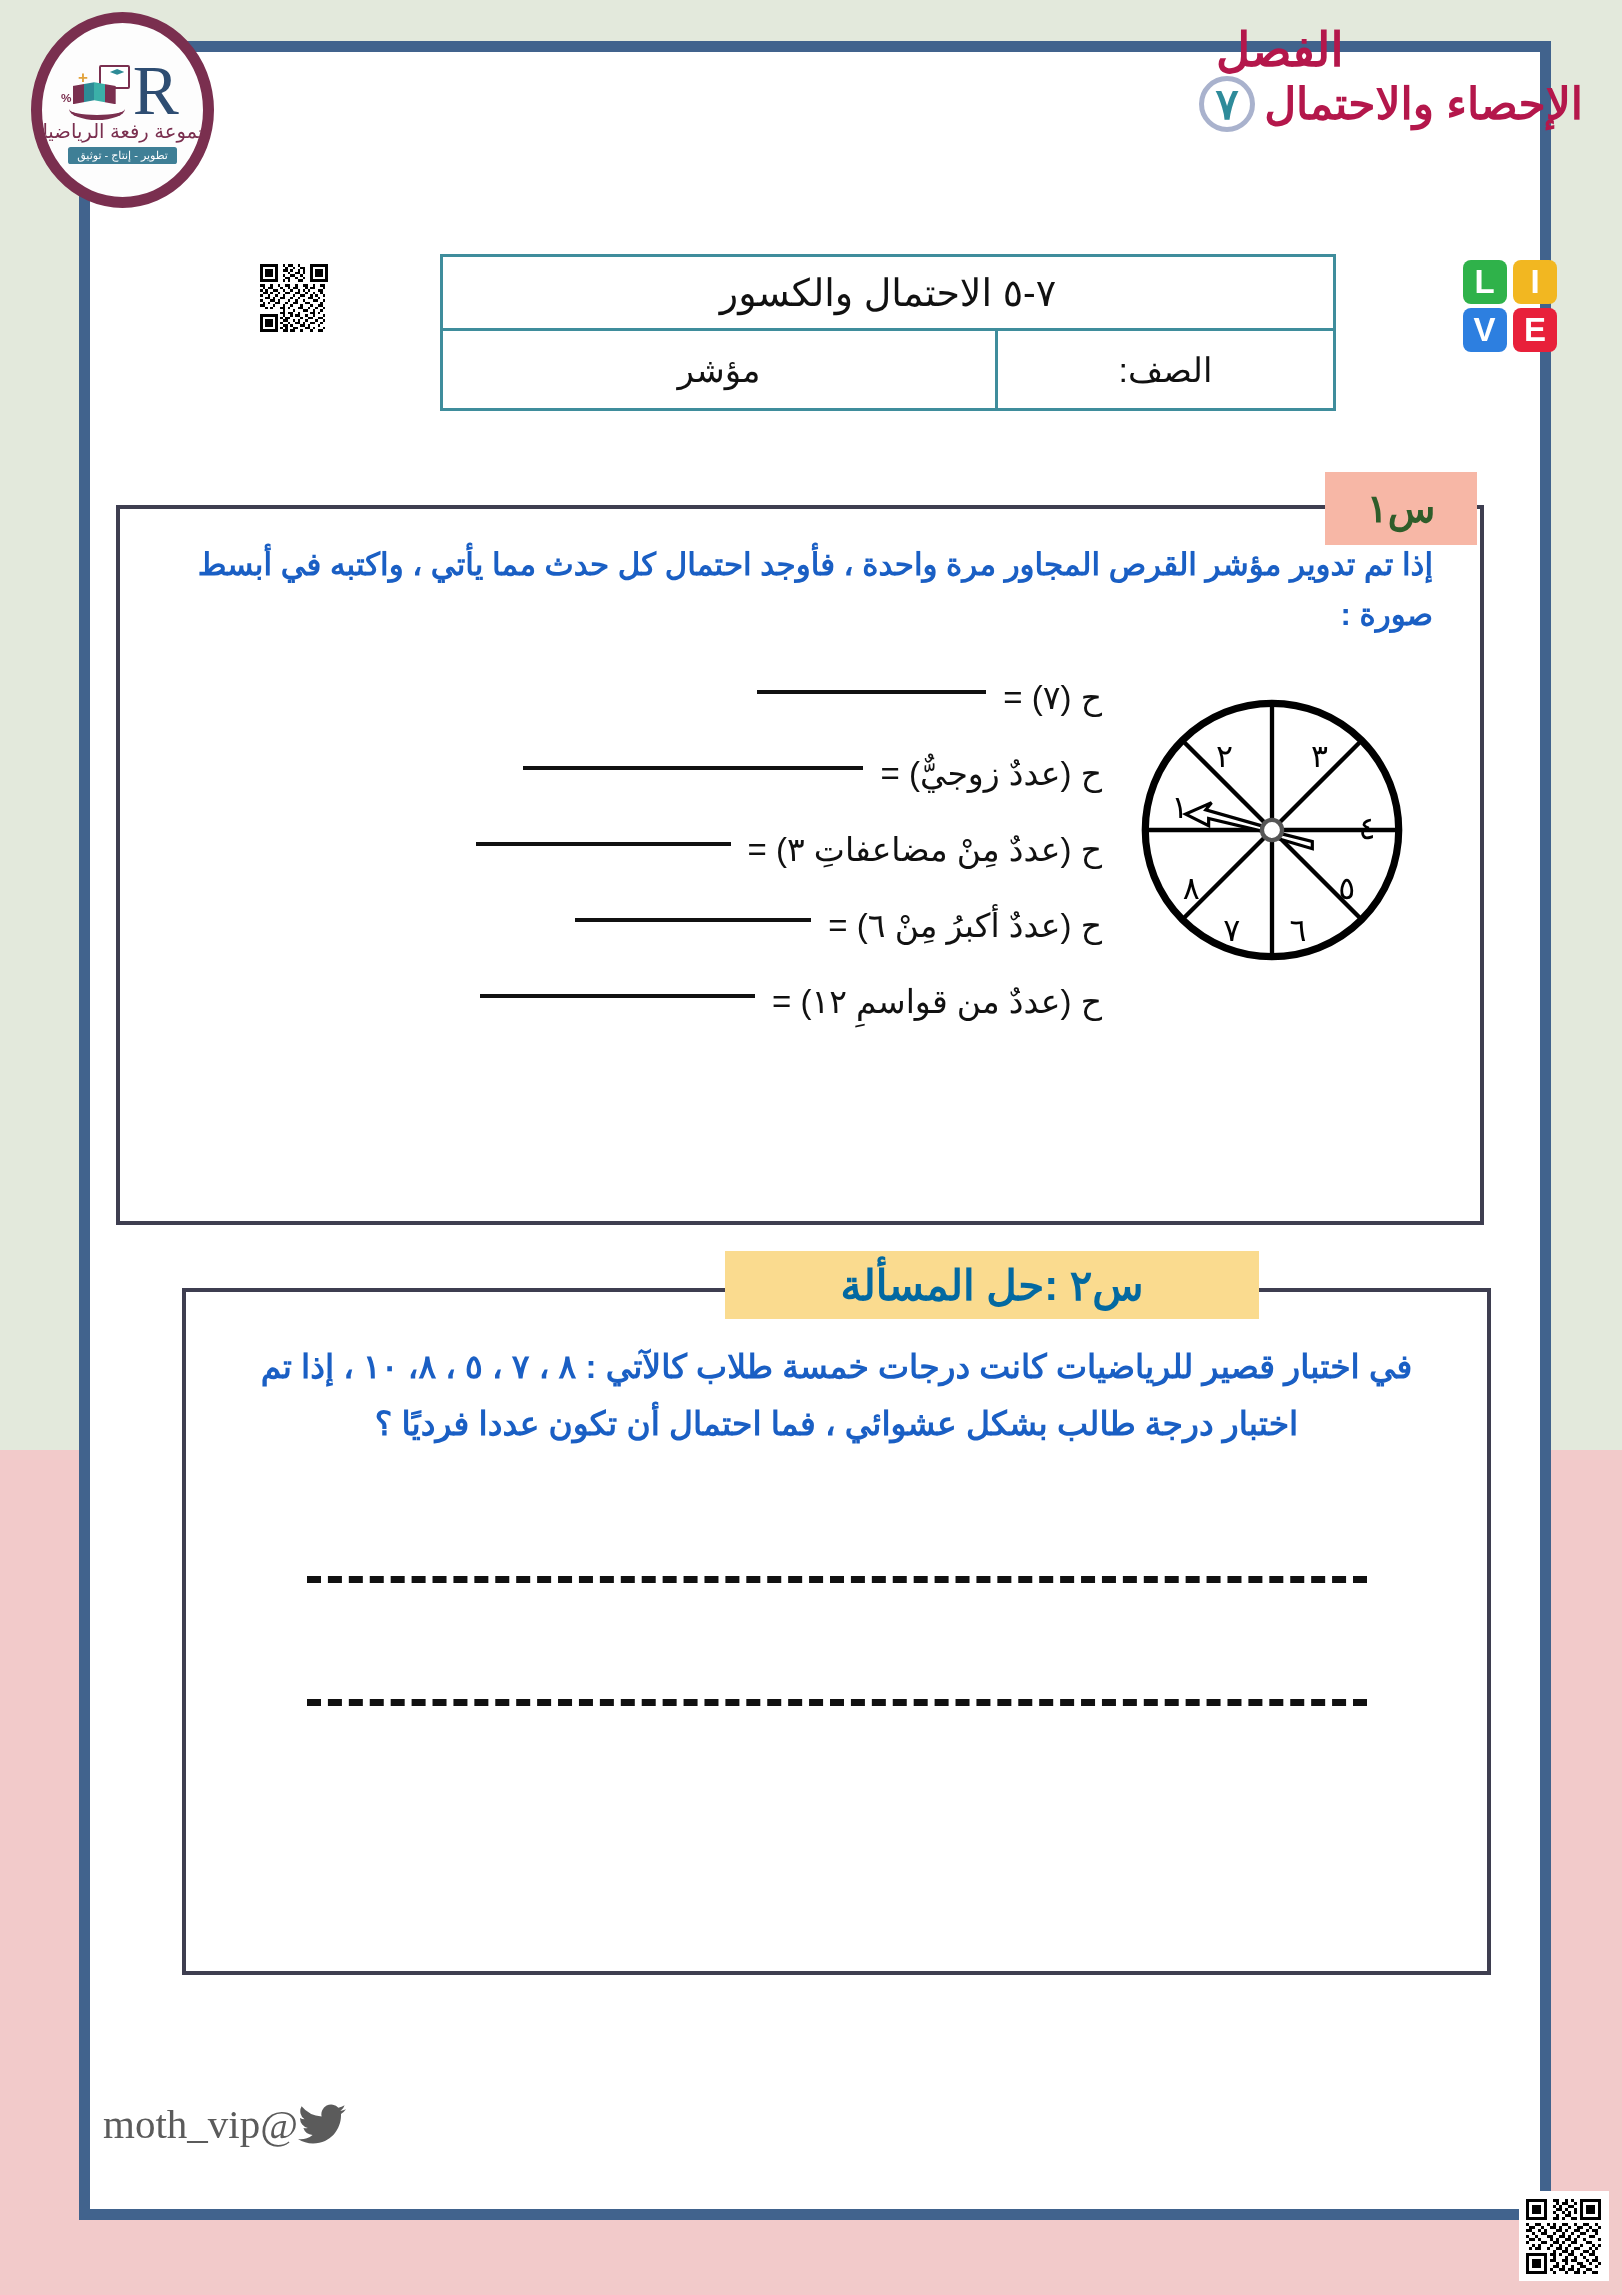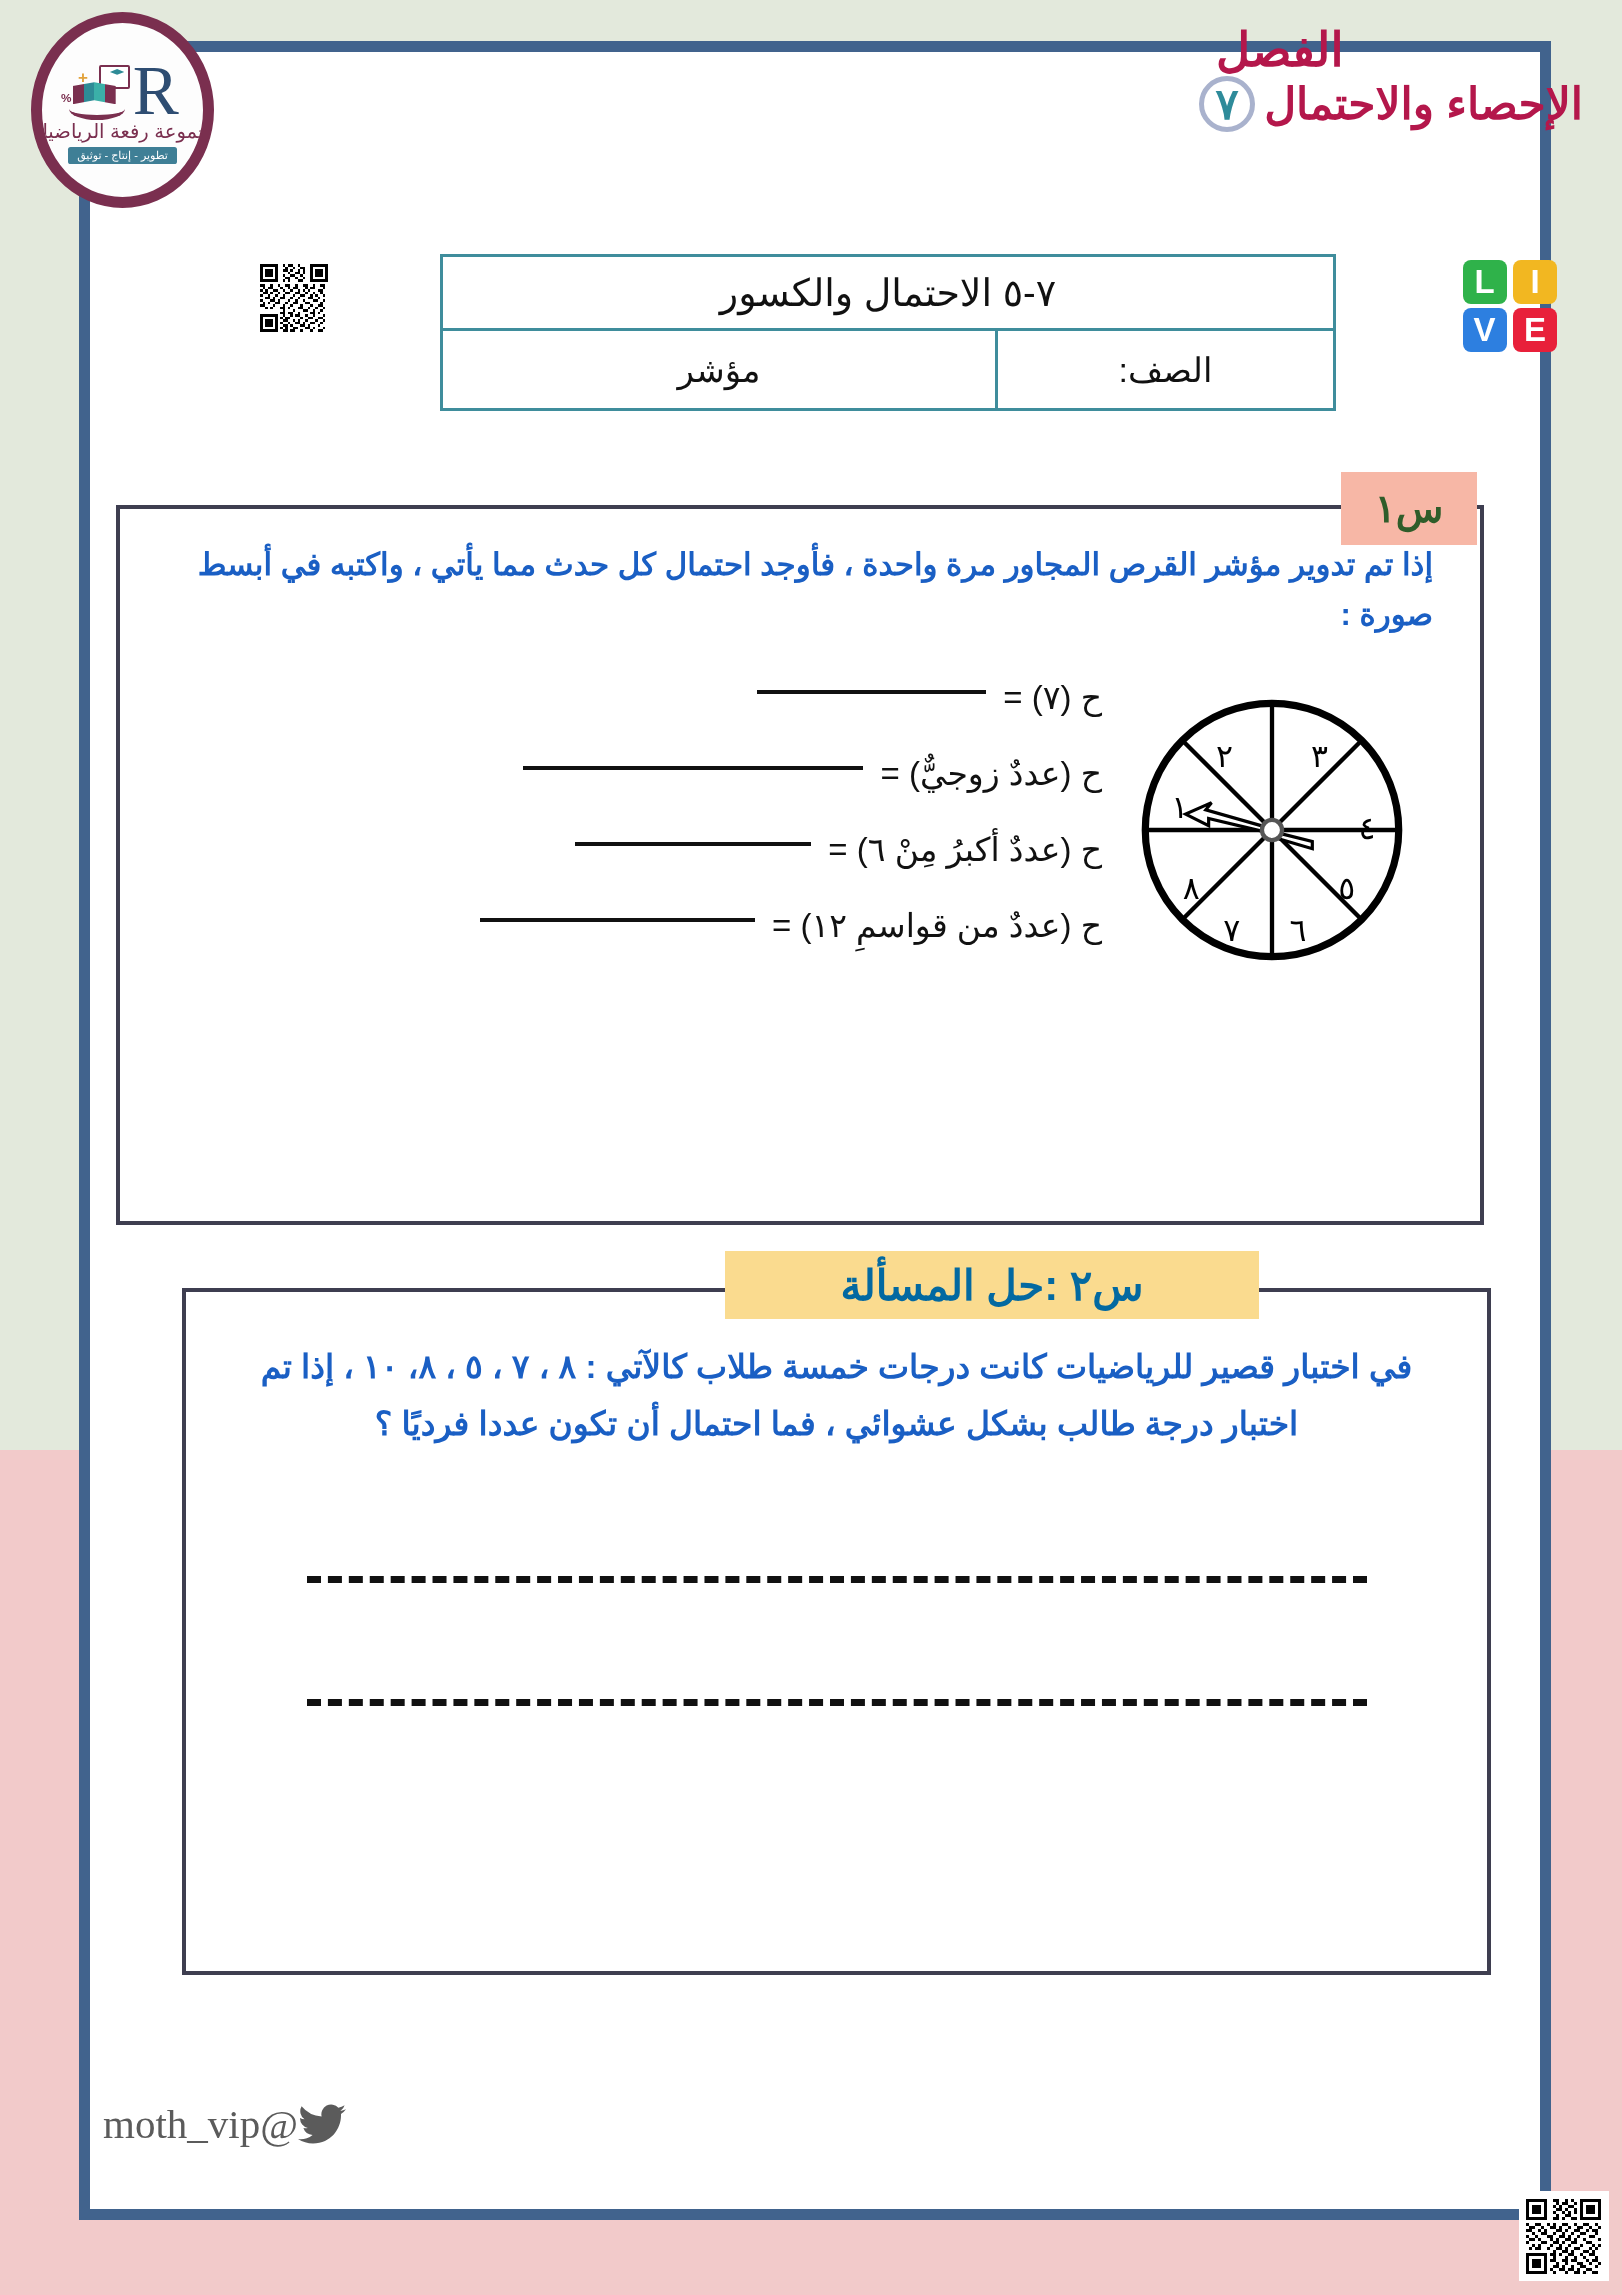--- a/index.html
+++ b/index.html
@@ -78,21 +78,21 @@
     display:flex;align-items:center;justify-content:center;
     font-size:38px;color:#111;background:#fff;
   }
   #fields-row{display:flex;border:3.9px solid #3f8d9c;border-top:none;height:80px;box-sizing:border-box;background:#fff;}
   #grade-cell{width:38%;border-left:3.9px solid #3f8d9c;box-sizing:border-box;
     display:flex;align-items:center;justify-content:center;font-size:34px;color:#111;}
   #name-cell{flex:1;display:flex;align-items:center;justify-content:center;font-size:34px;color:#111;}
 
   
   #q1-tag{
-    position:absolute;right:145px;top:472px;width:136px;height:73px;
+    position:absolute;right:145px;top:472px;width:152px;height:73px;
     background:#f7b7a6;color:#2f5d2a;font-size:39px;font-weight:700;
     display:flex;align-items:center;justify-content:center;z-index:30;margin-left:24px;
   }
   #q1-box{
     position:absolute;left:116px;top:505px;width:1368px;height:720px;
     border:4.6px solid #3e3e50;box-sizing:border-box;background:#fff;z-index:10;
   }
   #q1-prompt{
     margin:31px 47px 0 47px;color:#1a5fc4;font-size:31px;font-weight:700;
     line-height:1.62;text-align:right;
@@ -384,20 +384,24 @@
     <div id="eq-list">
       <div class="eq-row">
         <span class="eq-label">ح (٧) =</span>
         <span class="eq-blank b1"></span>
       </div>
       <div class="eq-row">
         <span class="eq-label">ح (عددٌ زوجيٌّ) =</span>
         <span class="eq-blank b2"></span>
       </div>
       <div class="eq-row">
+        <span class="eq-label">ح (عددٌ مِنْ مضاعفاتِ ٣) =</span>
+        <span class="eq-blank b3"></span>
+      </div>
+      <div class="eq-row">
         <span class="eq-label">ح (عددٌ أكبرُ مِنْ ٦) =</span>
         <span class="eq-blank b4"></span>
       </div>
       <div class="eq-row">
         <span class="eq-label">ح (عددٌ من قواسمِ ١٢) =</span>
         <span class="eq-blank b5"></span>
       </div>
     </div>
 
   </div>

